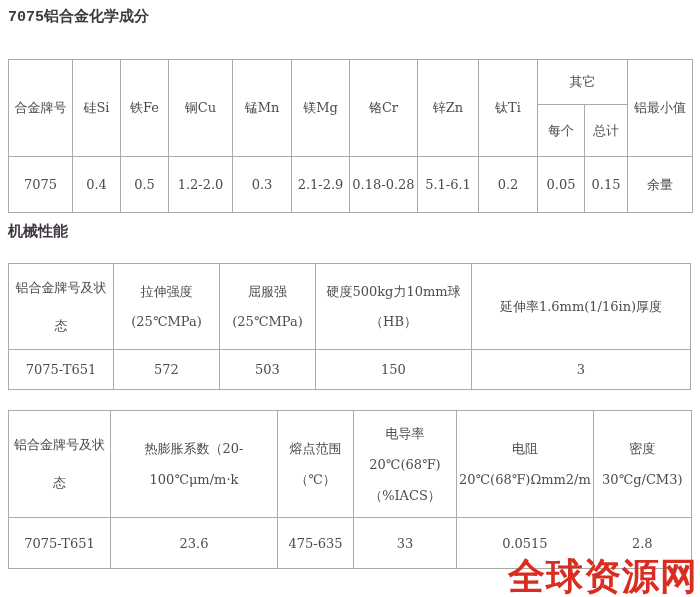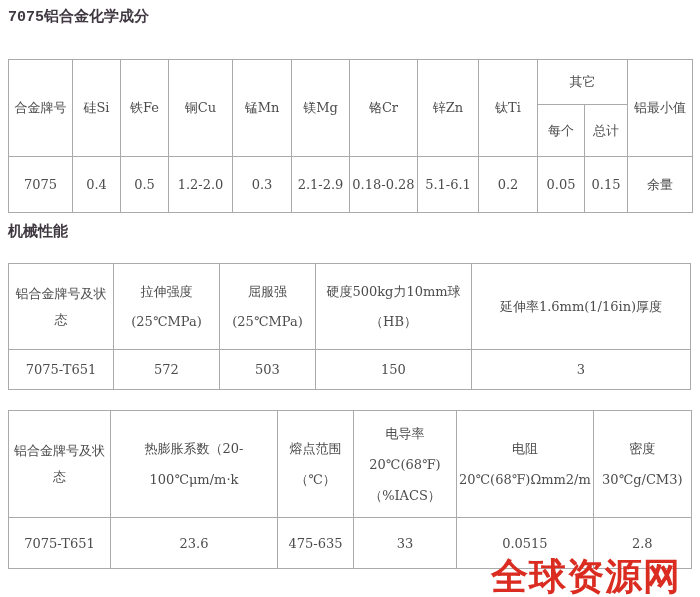--- a/index.html
+++ b/index.html
@@ -55,27 +55,27 @@
   
   table.phys { margin-top:20px; }
   table.phys tr.hdr  { height:107px; }
   table.phys tr.data { height:51px; }
   table.phys tr.hdr .ln { line-height:31px; }
 
   td.grade-h {
     text-align:left;
     vertical-align:bottom;
     padding:0 4px 6px 3px;
-    line-height:26px;
+    line-height:38px;
   }
   td.left { text-align:left; padding-left:3px; }
 
   .watermark {
     position:absolute;
-    right:19px;
+    right:2px;
     bottom:0px;
     font-family:"DejaVu Sans","Liberation Sans",sans-serif;
     font-weight:bold;
     font-size:37px;
     line-height:40px;
     letter-spacing:1px;
     color:#da2c20;
     white-space:nowrap;
     z-index:10;
   }

